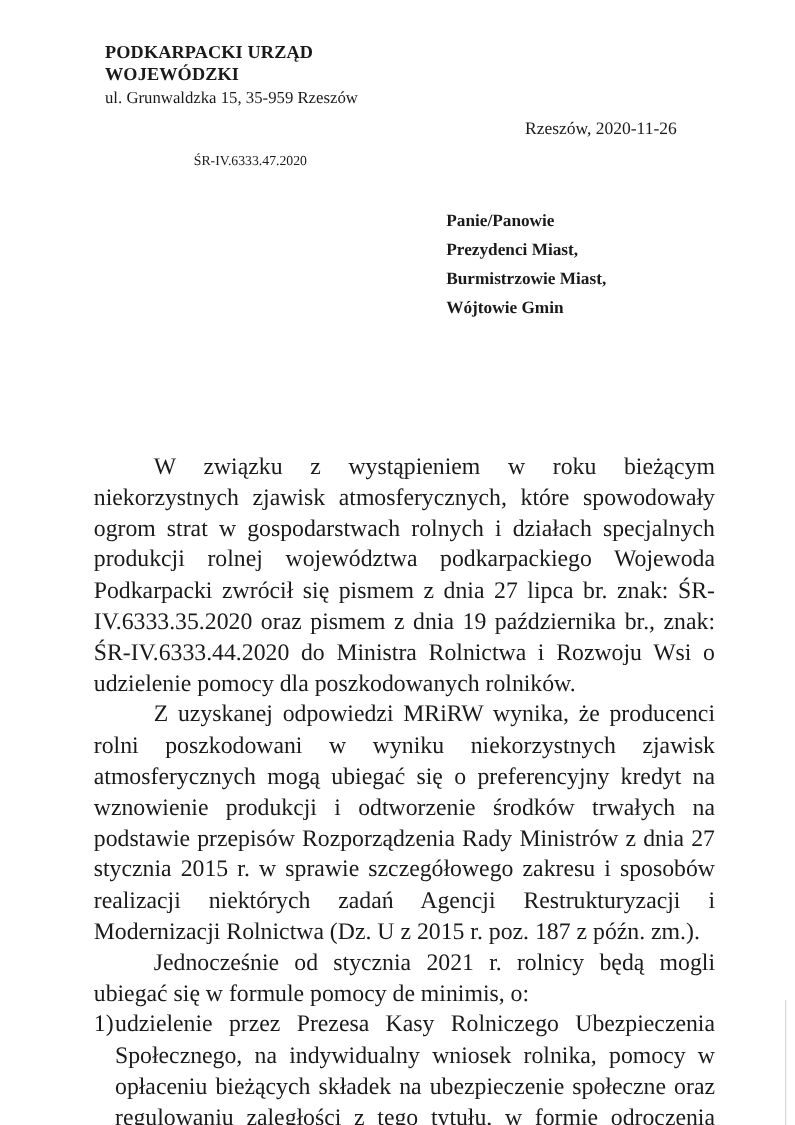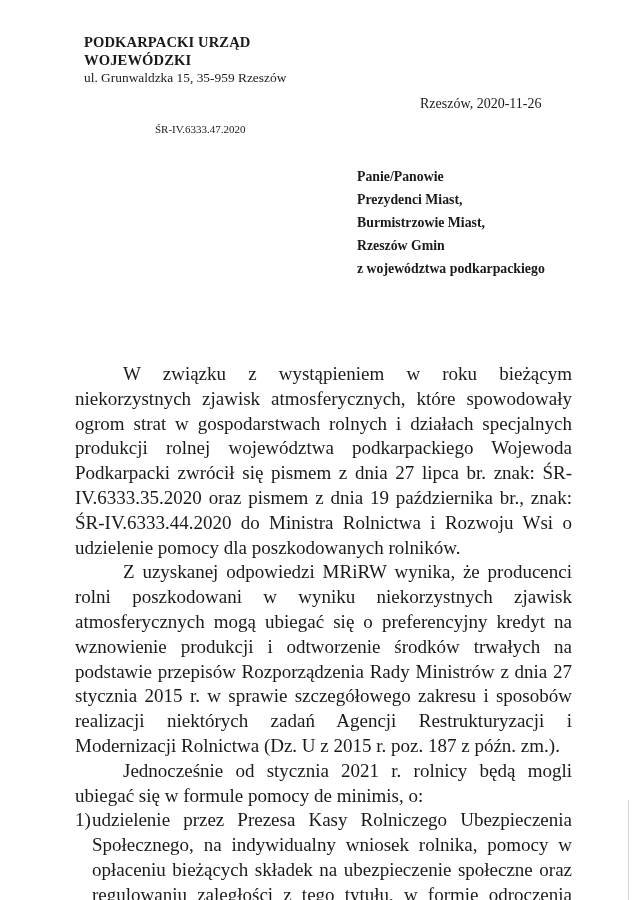--- a/index.html
+++ b/index.html
@@ -57,22 +57,21 @@
   </div>
 
   <div class="date">Rzeszów, 2020-11-26</div>
 
   <div class="ref">ŚR-IV.6333.47.2020</div>
 
   <div class="recipients">
     <div>Panie/Panowie</div>
     <div>Prezydenci Miast,</div>
     <div>Burmistrzowie Miast,</div>
-    <div>Rzeszów Gmin</div>
-    <div>z województwa podkarpackiego</div>
+    <div>Wójtowie Gmin</div>
   </div>
 
   <div class="body">
     <p class="indent">W związku z wystąpieniem w roku bieżącym niekorzystnych zjawisk atmosferycznych, które spowodowały ogrom strat w gospodarstwach rolnych i działach specjalnych produkcji rolnej województwa podkarpackiego Wojewoda Podkarpacki zwrócił się pismem z dnia 27 lipca br. znak: ŚR-IV.6333.35.2020 oraz pismem z dnia 19 października br., znak: ŚR-IV.6333.44.2020 do Ministra Rolnictwa i Rozwoju Wsi o udzielenie pomocy dla poszkodowanych rolników.</p>
     <p class="indent">Z uzyskanej odpowiedzi MRiRW wynika, że producenci rolni poszkodowani w wyniku niekorzystnych zjawisk atmosferycznych mogą ubiegać się o preferencyjny kredyt na wznowienie produkcji i odtworzenie środków trwałych na podstawie przepisów Rozporządzenia Rady Ministrów z dnia 27 stycznia 2015 r. w sprawie szczegółowego zakresu i sposobów realizacji niektórych zadań Agencji Restrukturyzacji i Modernizacji Rolnictwa (Dz. U z 2015 r. poz. 187 z późn. zm.).</p>
     <p class="indent">Jednocześnie od stycznia 2021 r. rolnicy będą mogli ubiegać się w formule pomocy de minimis, o:</p>
     <ol>
       <li>
         <span class="num">1)</span>
         <span>udzielenie przez Prezesa Kasy Rolniczego Ubezpieczenia Społecznego, na indywidualny wniosek rolnika, pomocy w opłaceniu bieżących składek na ubezpieczenie społeczne oraz regulowaniu zaległości z tego tytułu, w formie odroczenia terminu płatności składek i rozłożenia ich na dogodne raty, a także umorzenie w całości lub części bieżących składek;</span>

